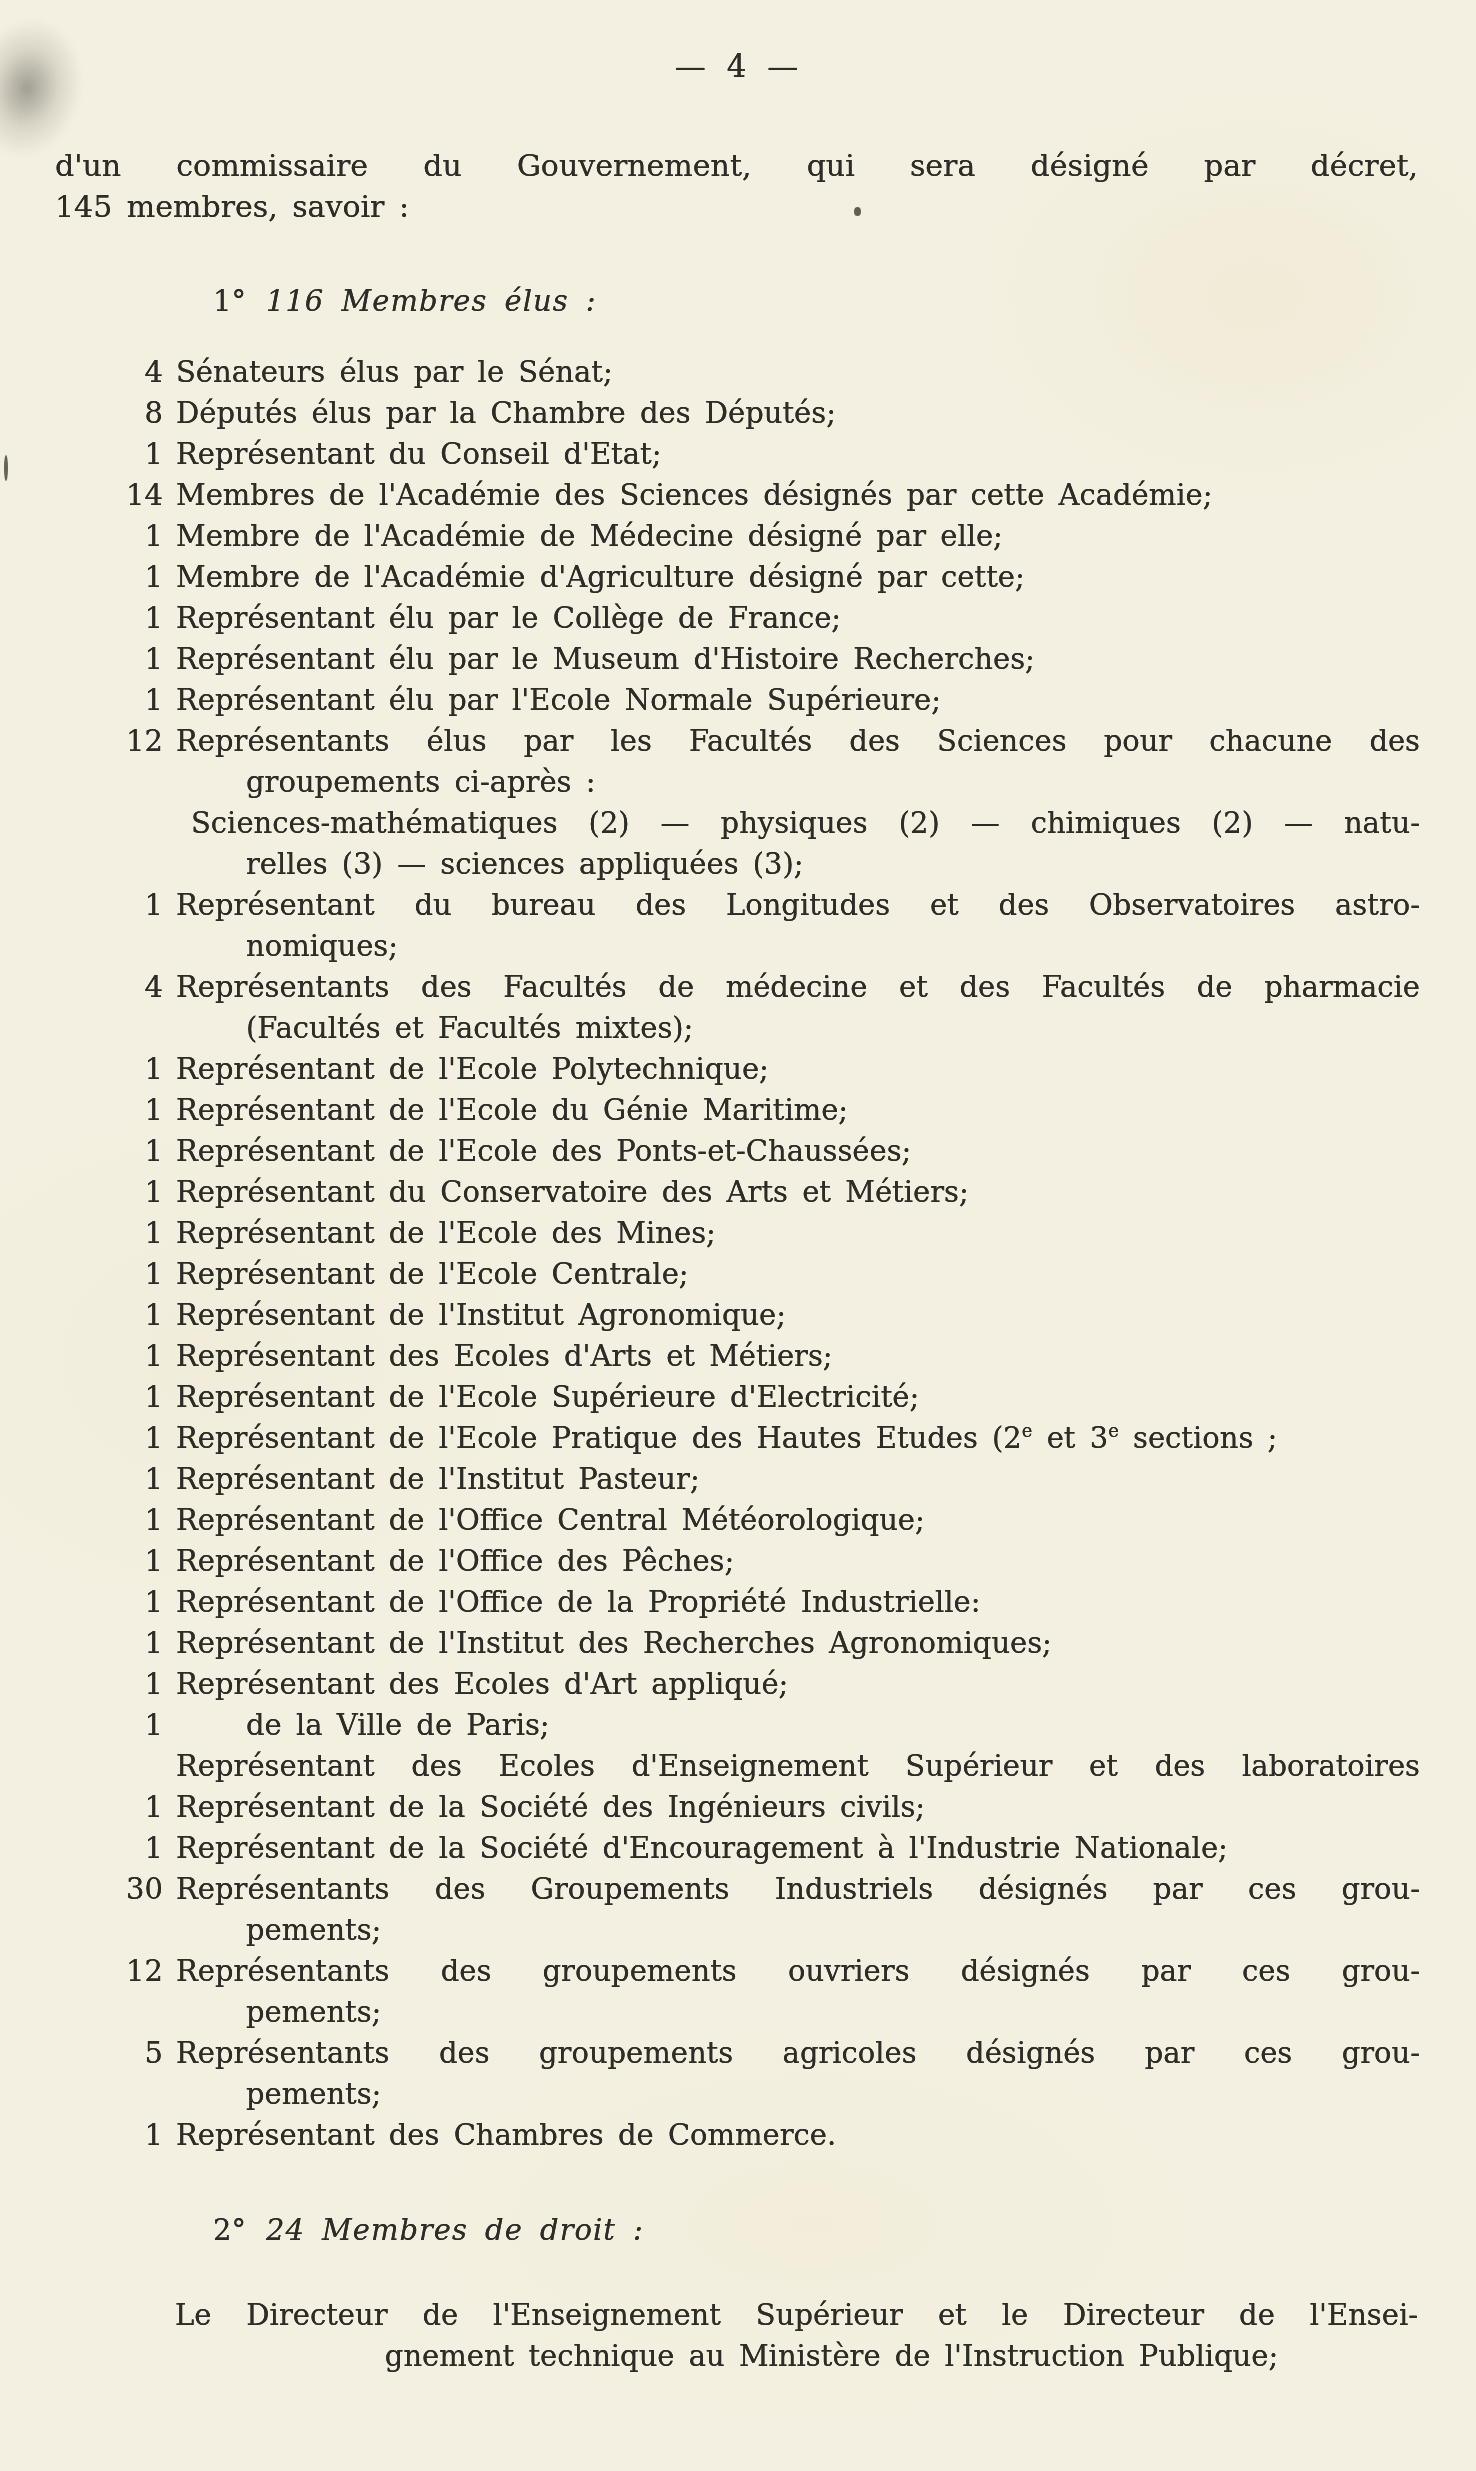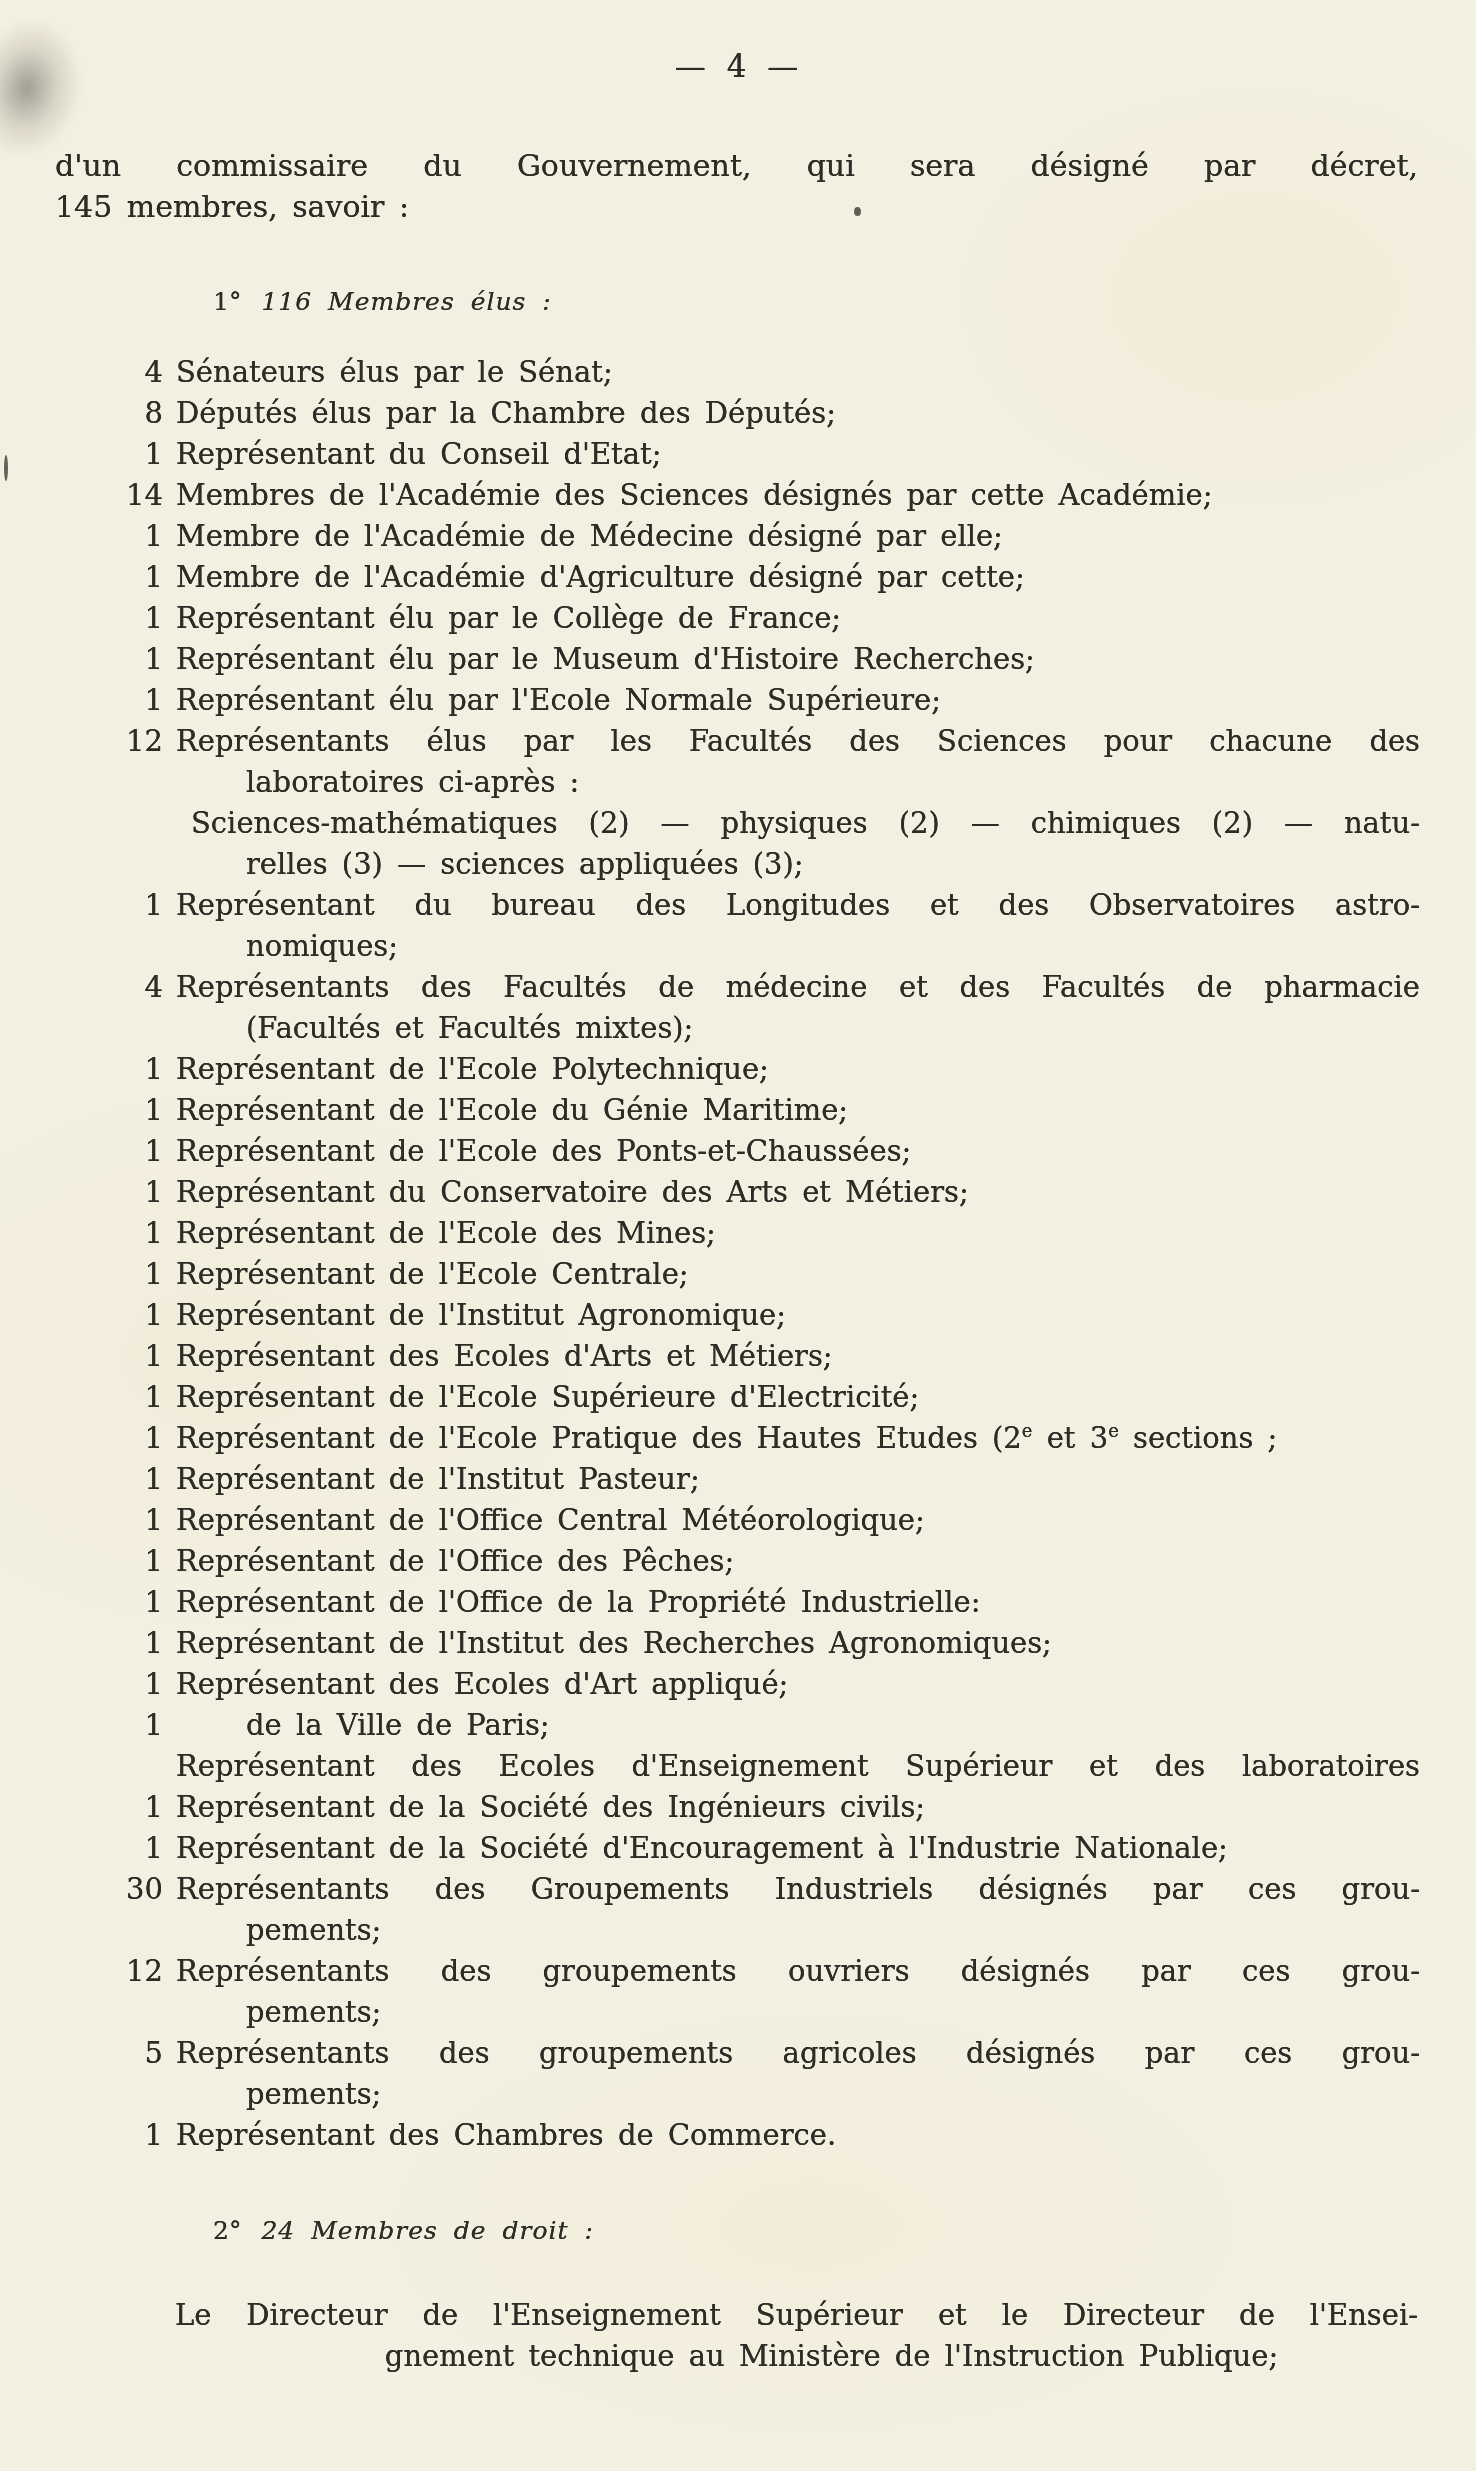--- a/index.html
+++ b/index.html
@@ -32,21 +32,21 @@
     text-align:center;
     font-size:31px;
     letter-spacing:3px;
   }
   .intro{margin:58px 58px 0 55px;font-size:30px;}
   .ln{text-shadow:0 0 .5px currentColor;word-spacing:5px;}
   .ln.jl{text-align:justify;text-align-last:justify;}
   .ln sup{font-size:.62em;vertical-align:super;line-height:0;}
   .heading{
     margin:54px 0 0 213px;
-    font-size:25px;
+    font-size:29px;
   }
   .heading .hprefix{font-style:normal;margin-right:20px;text-shadow:0 0 .5px currentColor;}
   .heading .htitle{font-style:italic;letter-spacing:1px;word-spacing:7px;text-shadow:0 0 .5px currentColor;}
   .list{margin:30px 56px 0 55px;}
   .item{display:flex;}
   .item .num{flex:none;width:108px;text-align:right;padding-right:13px;text-shadow:0 0 .5px currentColor;}
   .item .txt{flex:1;min-width:0;}
   .item .txt .ln.cont{padding-left:70px;}
   .item.block{}
   .item.block .txt .ln:first-child{padding-left:15px;}
@@ -134,21 +134,21 @@
     <div class="num ln">1</div>
     <div class="txt">
             <div class="ln">Représentant élu par l'Ecole Normale Supérieure;</div>
           </div>
   </div>
 
   <div class="item">
     <div class="num ln">12</div>
     <div class="txt">
             <div class="ln jl">Représentants élus par les Facultés des Sciences pour chacune des</div>
-            <div class="ln cont">laboratoires ci-après :</div>
+            <div class="ln cont">groupements ci-après :</div>
           </div>
   </div>
 
   <div class="item block">
     <div class="num ln"></div>
     <div class="txt">
             <div class="ln jl">Sciences-mathématiques (2) — physiques (2) — chimiques (2) — natu-</div>
             <div class="ln cont">relles (3) — sciences appliquées (3);</div>
           </div>
   </div>

